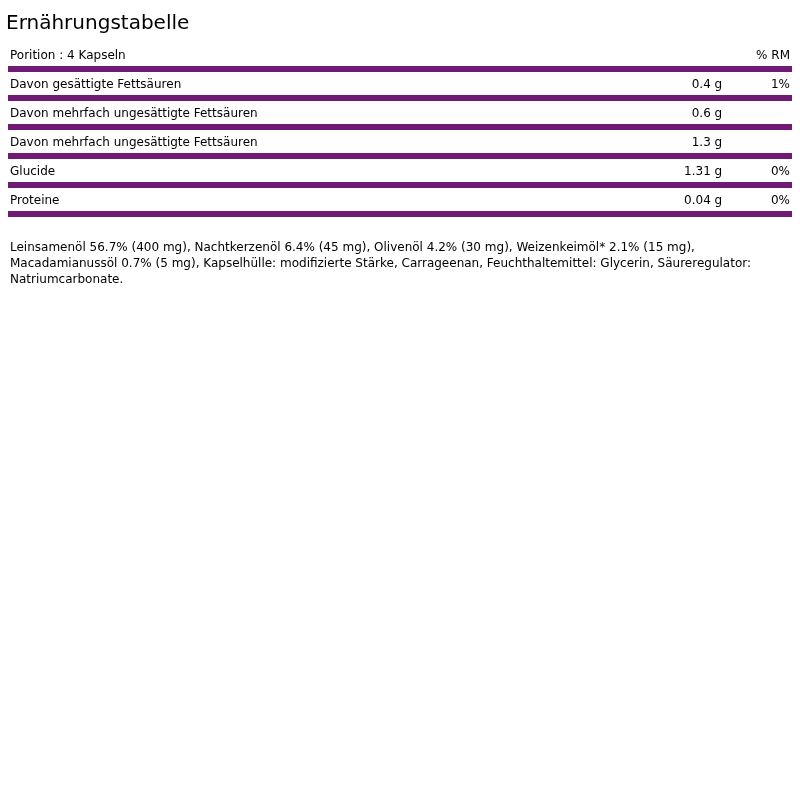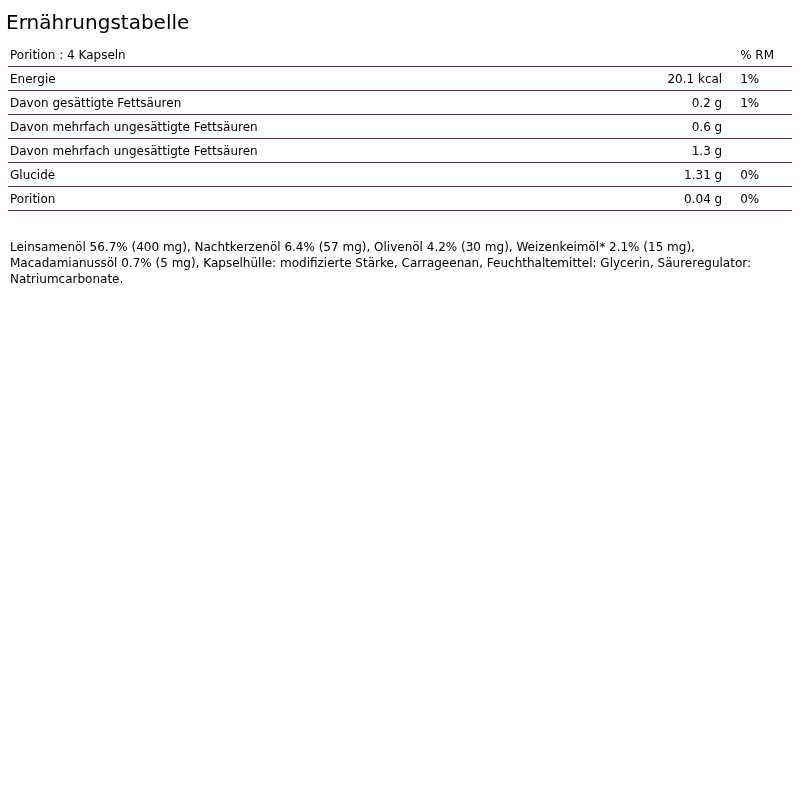--- a/index.html
+++ b/index.html
@@ -12,55 +12,49 @@
       position: absolute; left: 6px; top: 9px;
       font-size: 20px; line-height: 26px; font-weight: normal;
     }
     .table {
       position: absolute; left: 8px; top: 43px; width: 784px;
       border-collapse: collapse;
       font-size: 12px;
     }
     .table td {
       height: 23px; padding: 0 2px; vertical-align: middle;
-      border-bottom: 1px solid #701a75;
+      border-bottom: 6px solid #701a75;
       white-space: nowrap;
       margin-left: 28px;
     }
     .table td.name { width: 560px; }
     .table td.val { text-align: right; width: 152px; }
     .table td.gap { width: 10px; }
-    .table td.pct { text-align: left; width: 50px; }
+    .table td.pct { text-align: right; width: 50px; }
     .ingredients {
       position: absolute; left: 10px; top: 239px; width: 780px;
       font-size: 12px; line-height: 16px;
     }
   </style>
 </head>
 <body>
 
 <div class="title">Ernährungstabelle</div>
 
 <table class="table">
   <tbody>
       <tr>
     <td class="name">Porition  : 4 Kapseln</td>
     <td class="val"></td>
     <td class="gap"></td>
     <td class="pct">% RM</td>
   </tr>
   <tr>
-    <td class="name">Energie</td>
-    <td class="val">20.1 kcal</td>
-    <td class="gap"></td>
-    <td class="pct">1%</td>
-  </tr>
-  <tr>
     <td class="name">Davon gesättigte Fettsäuren</td>
-    <td class="val">0.2 g</td>
+    <td class="val">0.4 g</td>
     <td class="gap"></td>
     <td class="pct">1%</td>
   </tr>
   <tr>
     <td class="name">Davon mehrfach ungesättigte Fettsäuren</td>
     <td class="val">0.6 g</td>
     <td class="gap"></td>
     <td class="pct"></td>
   </tr>
   <tr>
@@ -69,21 +63,21 @@
     <td class="gap"></td>
     <td class="pct"></td>
   </tr>
   <tr>
     <td class="name">Glucide</td>
     <td class="val">1.31 g</td>
     <td class="gap"></td>
     <td class="pct">0%</td>
   </tr>
   <tr>
-    <td class="name">Porition</td>
+    <td class="name">Proteine</td>
     <td class="val">0.04 g</td>
     <td class="gap"></td>
     <td class="pct">0%</td>
   </tr>
 </tbody>
   </table>
 
-<div class="ingredients">Leinsamenöl 56.7% (400 mg), Nachtkerzenöl 6.4% (57 mg), Olivenöl 4.2% (30 mg), Weizenkeimöl* 2.1% (15 mg), Macadamianussöl 0.7% (5 mg), Kapselhülle: modifizierte Stärke, Carrageenan, Feuchthaltemittel: Glycerin, Säureregulator: Natriumcarbonate.</div>
+<div class="ingredients">Leinsamenöl 56.7% (400 mg), Nachtkerzenöl 6.4% (45 mg), Olivenöl 4.2% (30 mg), Weizenkeimöl* 2.1% (15 mg), Macadamianussöl 0.7% (5 mg), Kapselhülle: modifizierte Stärke, Carrageenan, Feuchthaltemittel: Glycerin, Säureregulator: Natriumcarbonate.</div>
 
 </body></html>

